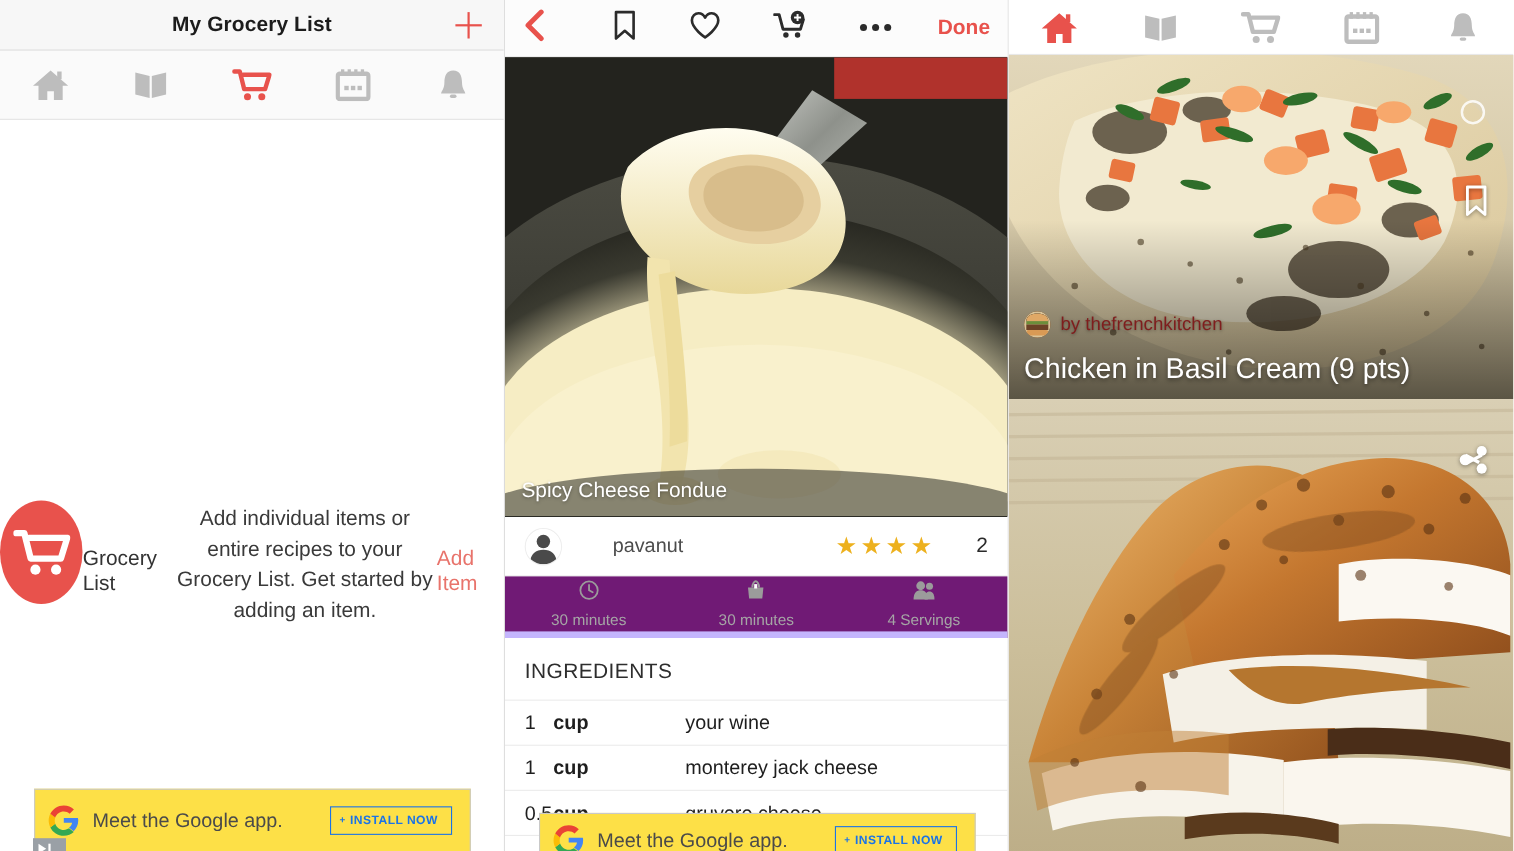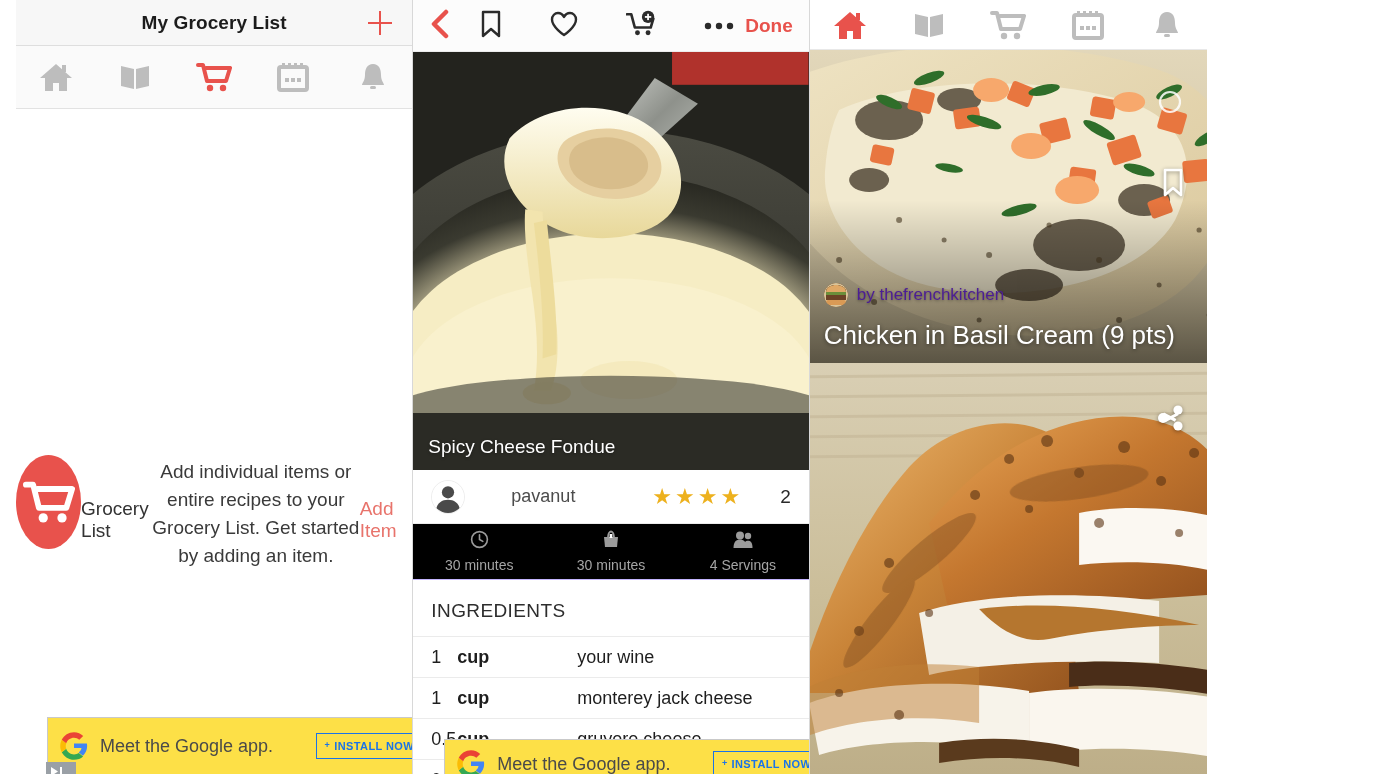--- a/index.html
+++ b/index.html
@@ -1,21 +1,21 @@
 <!DOCTYPE html>
 <html><head>
 <meta charset="utf-8">
 <style>
   * { margin:0; padding:0; box-sizing:border-box; }
   html,body {
     width:1376px; height:774px;
     font-family:"Liberation Sans", sans-serif;
     background:#fff; overflow:hidden;
   }
-  .screen { position:relative; width:1207px; height:774px; display:flex;padding-left:16px; }
+  .screen { position:relative; width:1376px; height:774px; display:flex; }
 
   
   .panel { position:relative; height:774px; overflow:hidden; background:#fff; }
   .panel-left   { width:459px; border-right:1px solid #d8d8d8; }
   .panel-mid    { width:458px; border-right:1px solid #d8d8d8; }
   .panel-right  { width:459px; }
 
   
   .l-header {
     height:46px; background:#f7f7f7;
@@ -119,21 +119,21 @@
     width:34px; height:34px; border-radius:50%; background:#fff;
     display:flex; align-items:center; justify-content:center; overflow:hidden;
     border:1px solid #eee;
   }
   .author-name { margin-left:18px; font-size:18px; color:#4c4c4c; flex:1; }
   .stars { display:flex; align-items:center; gap:3px; }
   .star { color:#edb11e; font-size:22px; line-height:1; }
   .rate-count { margin-left:12px; font-size:19px; color:#2a2a2a; }
 
   .meta-row {
-    height:56px; display:flex; background:#000000; border-bottom:1px solid #c4b5fd;
+    height:56px; display:flex; background:#701a75; border-bottom:6px solid #c4b5fd;
   }
   .meta-cell {
     flex:1; display:flex; flex-direction:column; align-items:center; justify-content:center; gap:4px;
   }
   .meta-label { font-size:14px; color:#a5a5a5; }
 
   .ing-wrap { background:#fff; }
   .ing-head {
     font-size:19px; color:#2d2d2d; padding:20px 0 14px 18px; letter-spacing:.4px;
   }
@@ -145,21 +145,21 @@
   .ing-unit { width:120px; font-weight:600; }
   .ing-name { flex:1; }
 
   
   .r-card { position:relative; overflow:hidden; }
   .r-card-1 { height:313px; background:#cbb08a; }
   .r-card-2 { height:414px; background:#d6c9ab; }
   .r-by {
     position:absolute; left:14px; bottom:56px; z-index:4;
     display:flex; align-items:center; gap:9px;
-    color:#4c1d95; font-size:17px; text-shadow:0 1px 3px rgba(0,0,0,.4);
+    color:#7f1d1d; font-size:17px; text-shadow:0 1px 3px rgba(0,0,0,.4);
   }
   .r-by-avatar {
     width:24px; height:24px; border-radius:50%; overflow:hidden;
     background:#8d6239; position:relative;
   }
   .r-card-title {
     position:absolute; left:14px; bottom:12px; z-index:4;
     color:#fff; font-size:26px; font-weight:400;
     text-shadow:0 1px 4px rgba(0,0,0,.45);
   }

